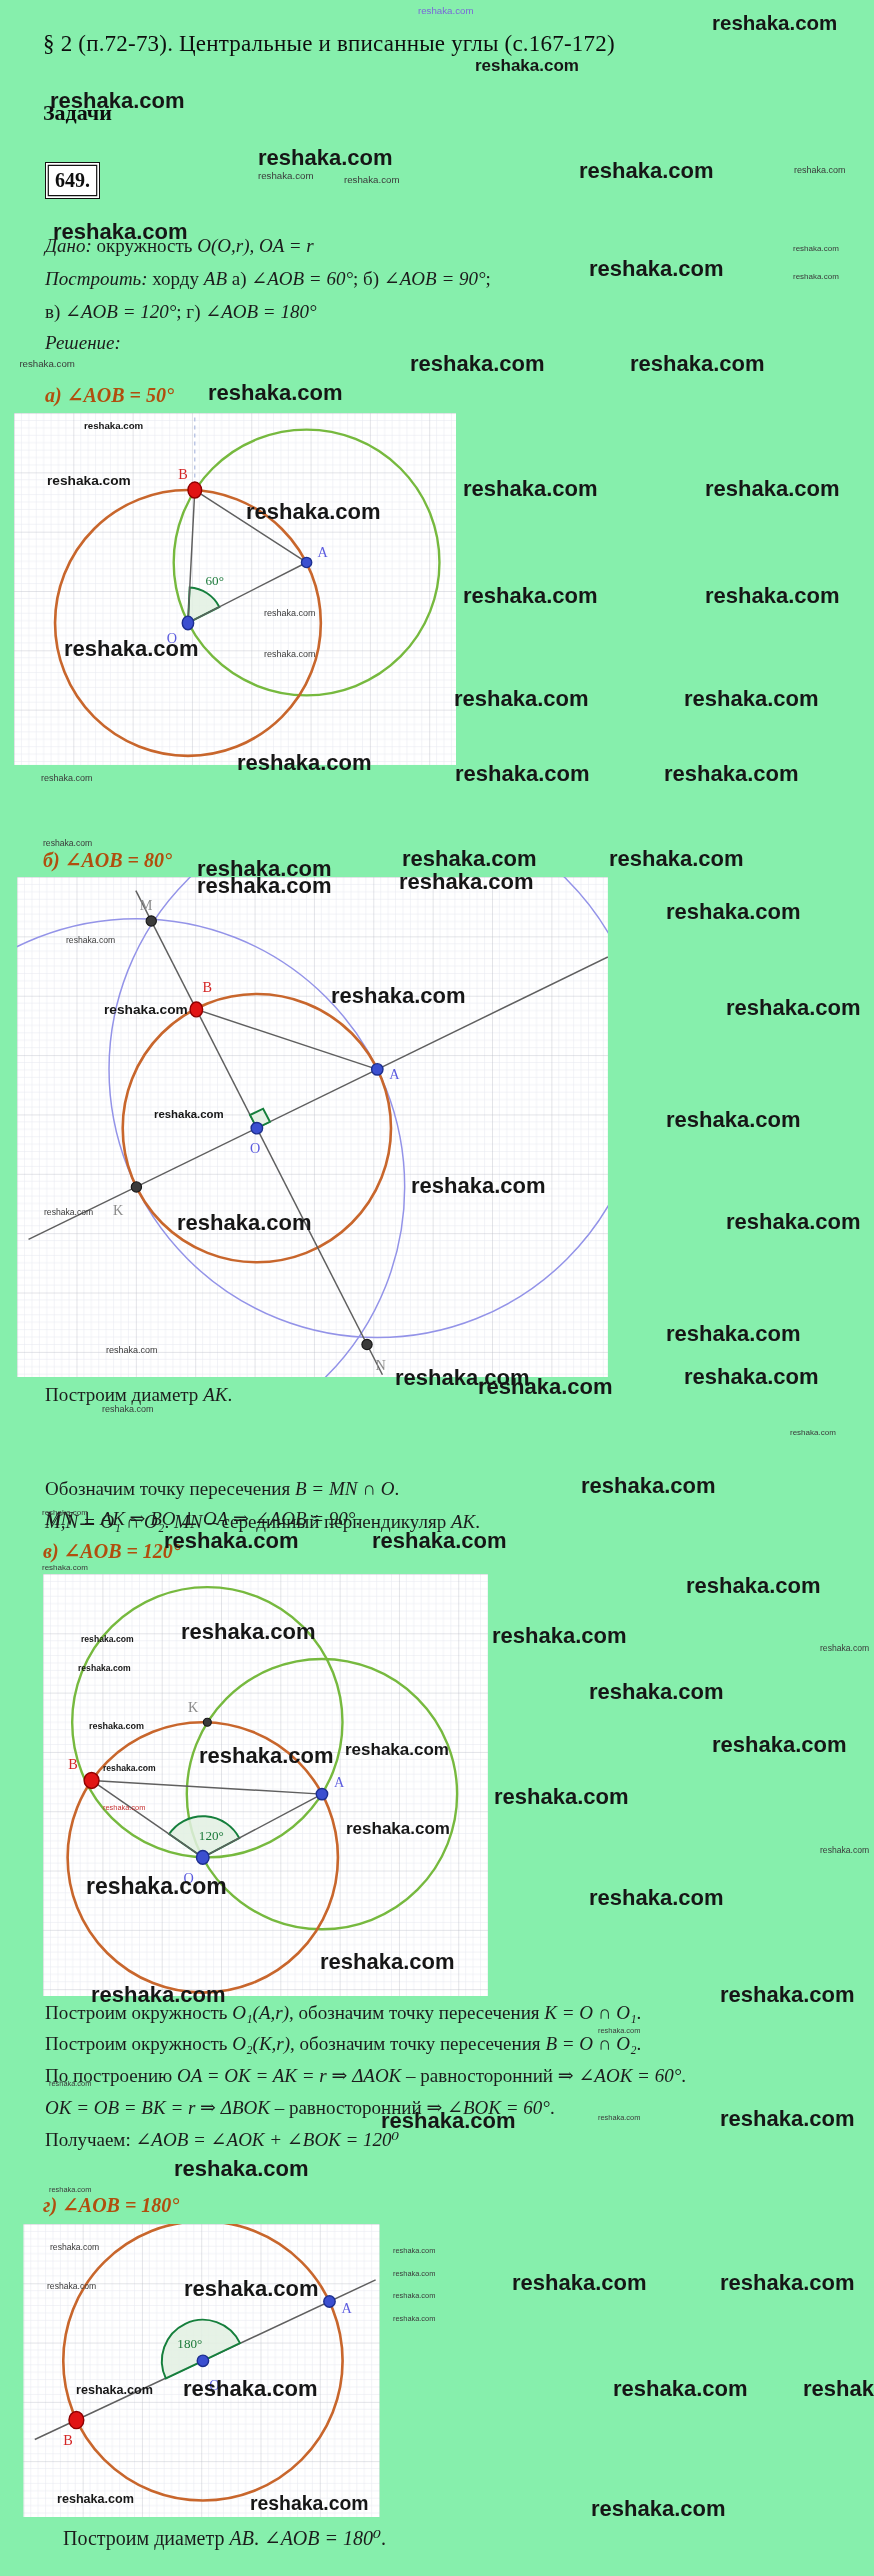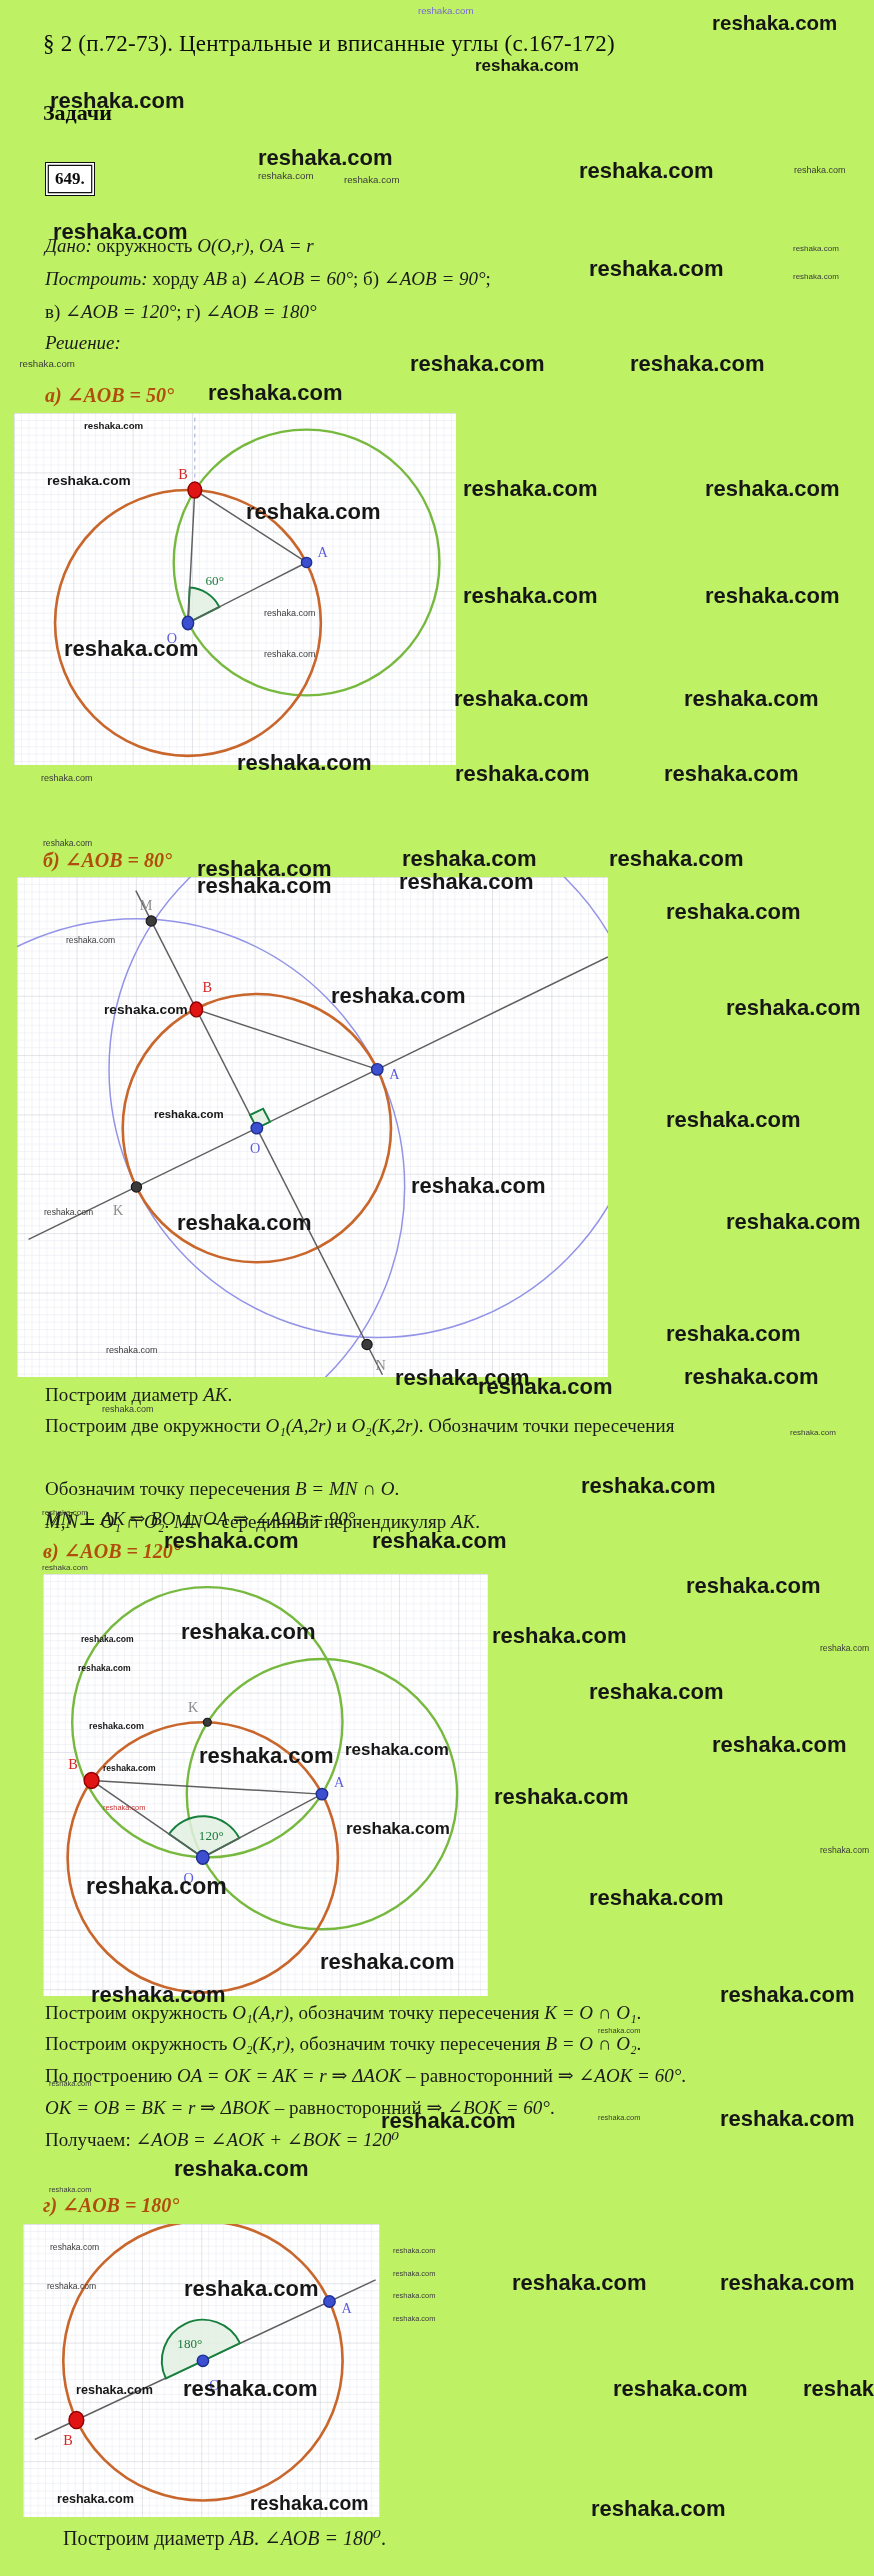--- a/index.html
+++ b/index.html
@@ -1,27 +1,27 @@
 <!DOCTYPE html>
 <html style="font-size:9px"><head>
 <meta charset="utf-8">
 <style>
   html,body{margin:0;padding:0;background:#fff}
-  .canvas{position:relative;width:874px;height:2576px;background:#bef264;overflow:hidden;
+  .canvas{position:relative;width:874px;height:2576px;background:#86efac;overflow:hidden;
           font-family:"Liberation Serif","DejaVu Serif",serif}
   .wm{position:absolute;font-family:"Liberation Sans","DejaVu Sans",sans-serif;font-weight:700;
       white-space:nowrap;line-height:1;z-index:3}
   .wm-k{color:#161616}
   .wm-g{color:#3a3a3a;font-weight:400}
   .wm-r{color:#c53030;font-weight:400}
   .wm-v{color:#7a68d8;font-weight:400}
   .title{position:absolute;left:43px;top:31px;font-size:23px;font-weight:400;color:#0e0e0e;
          letter-spacing:0.2px;white-space:nowrap;z-index:2}
   .h-tasks{position:absolute;left:43px;top:100px;font-size:22px;font-weight:700;color:#0e0e0e;z-index:2}
-  .pnum{position:absolute;left:45px;top:162px;font-size:17px;font-weight:700;color:#0e0e0e;
+  .pnum{position:absolute;left:45px;top:162px;font-size:20px;font-weight:700;color:#0e0e0e;
         border:1.7px solid #111;box-shadow:inset 0 0 0 1.7px #fff,inset 0 0 0 2.9px #111;
         padding:5.7px 9px 6.8px;background:#fff;z-index:2}
   .tline{position:absolute;font-size:19px;color:#1c1c1c;white-space:nowrap;z-index:2;line-height:1.25}
   .tline .math{font-style:italic}
   .sec-h{position:absolute;font-size:20px;font-weight:700;font-style:italic;color:#b14e0e;
          white-space:nowrap;z-index:2}
   .fig{position:absolute;z-index:1}
   .fig svg{display:block}
   .lblA{fill:#5b5bdf}.lblB{fill:#d42424}.lblG{fill:#8b8b8b}
   .ptB{fill:#e11414;stroke:#8f0000;stroke-width:2.5}
@@ -211,21 +211,20 @@
       <text class="ptlbl lblG" x="215" y="58">M</text>
       <text class="ptlbl lblB" x="325" y="202">B</text>
       <text class="ptlbl lblA" x="652" y="354">A</text>
       <text class="ptlbl lblA" x="408" y="484">O</text>
       <text class="ptlbl lblG" x="168" y="592">K</text>
       <text class="ptlbl lblG" x="628" y="864">N</text>
     </svg>
   </div>
 
   <div class="tline" style="left:45px;top:1383px"><span>Построим диаметр </span><span class="math">AK</span><span>.</span></div>
-  <div class="tline" style="left:45px;top:1414px"><span>Построим две окружности </span><span class="math">O₁(A,2r)</span><span> и </span><span class="math">O₂(K,2r)</span><span>. Обозначим точки пересечения</span></div>
   <div class="tline" style="left:45px;top:1510px"><span class="math">M,N = O₁ ∩ O₂</span><span>. </span><span class="math">MN</span><span> – серединный перпендикуляр </span><span class="math">AK</span><span>.</span></div>
   <div class="tline" style="left:45px;top:1477px"><span>Обозначим точку пересечения </span><span class="math">B = MN ∩ O</span><span>.</span></div>
   <div class="tline" style="left:45px;top:1507px"><span class="math">MN ⊥ AK</span><span> ⇒ </span><span class="math">BO ⊥ OA</span><span> ⇒ </span><span class="math">∠AOB = 90°</span><span>.</span></div>
 
   <div class="sec-h" style="left:43px;top:1539px">в) ∠AOB  =  120°</div>
 
   <div class="fig" style="left:43px;top:1574px">
     <svg width="445" height="422" viewBox="0 0 780 740">
       <defs>
         <pattern id="gV" width="104" height="104" patternUnits="userSpaceOnUse">

